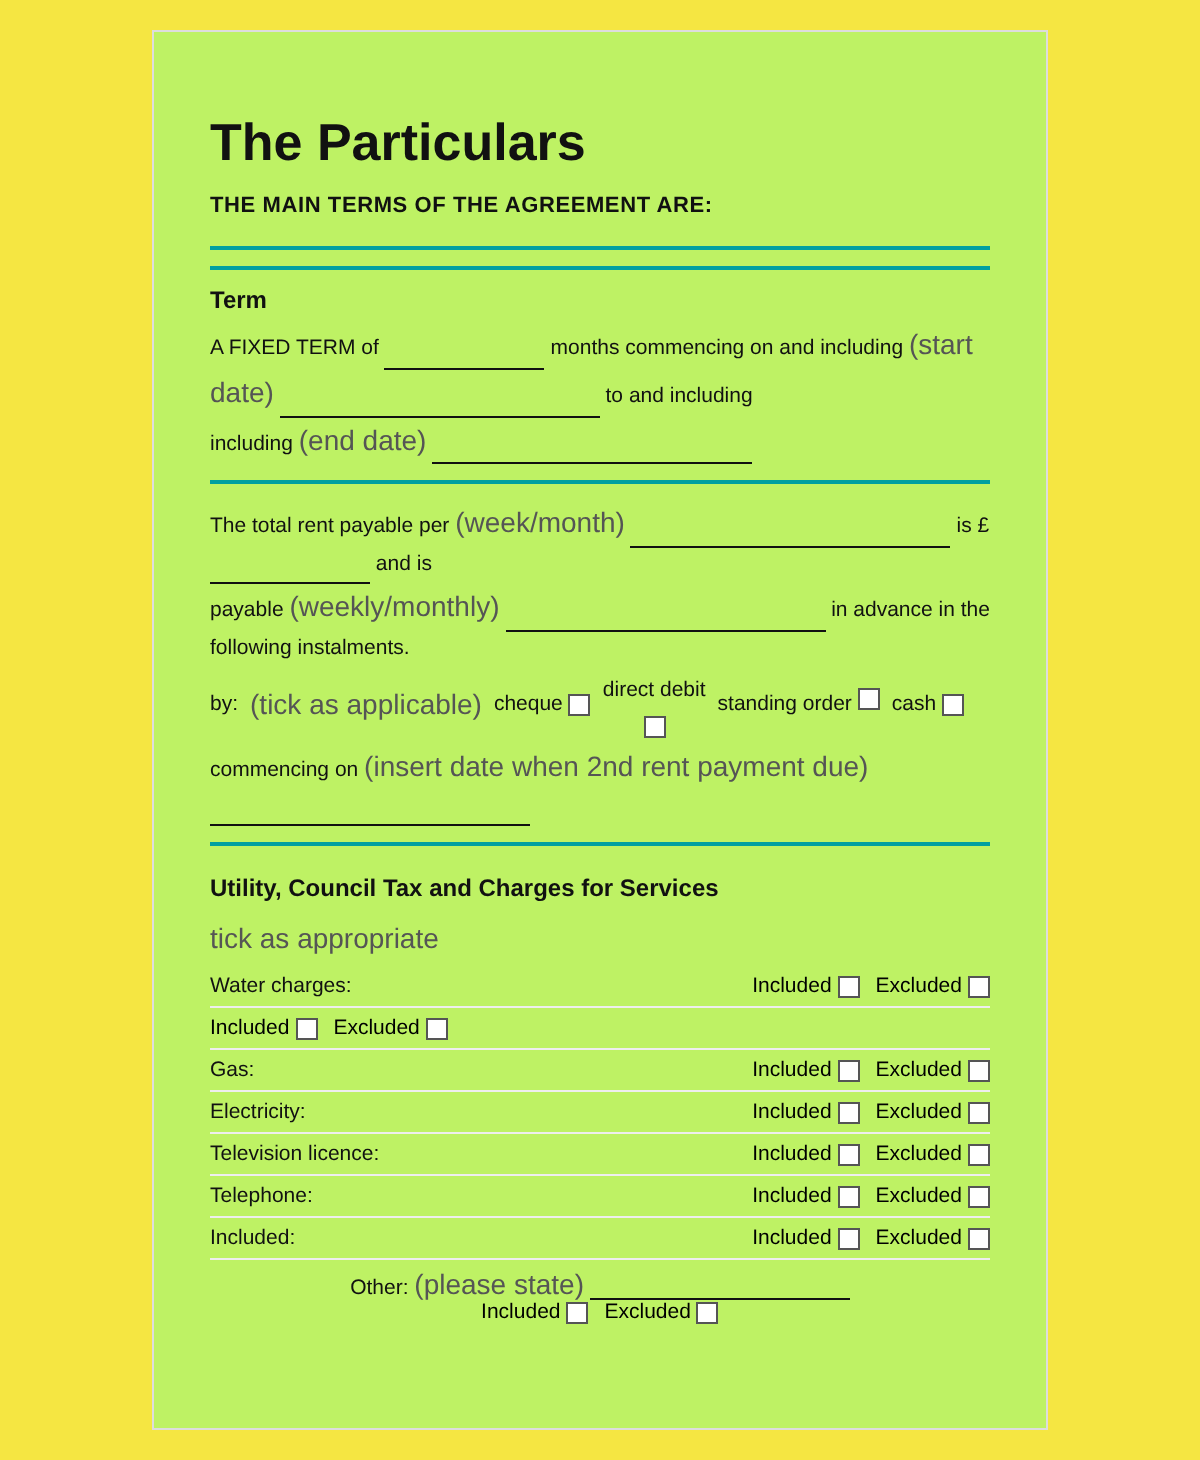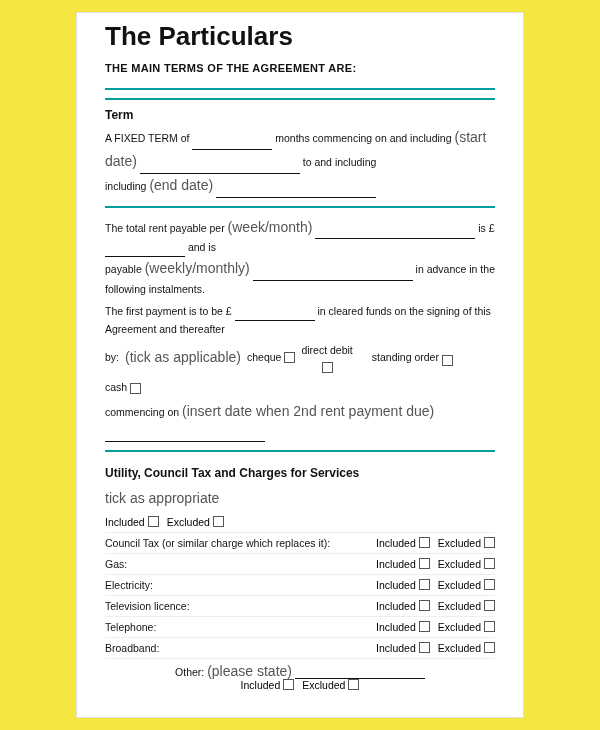--- a/index.html
+++ b/index.html
@@ -5,24 +5,24 @@
     * { box-sizing: border-box; margin: 0; padding: 0; }
     body {
       background: #f5e642;
       display: flex;
       justify-content: center;
       align-items: center;
       min-height: 100vh;
       font-family: Arial, sans-serif;
     }
     .page {
-      background: #ffffff;
+      background: #bef264;
       width: 448px;
       min-height: 700px;
-      padding: 8px 28px 20px 28px;
+      padding: 40px 28px 20px 28px;
       border: 1px solid #ddd;
       position: relative;
     }
     .main-title {
       font-size: 26px;
       font-weight: bold;
       color: #111;
       margin-bottom: 10px;
     }
     .subtitle {
@@ -187,39 +187,34 @@
       <span>and is</span>
     </div>
 
     <div class="body-text">
       <span>payable</span>
       <span class="small-label"> (weekly/monthly)</span>
       <span class="underline-field-long"></span>
       <span>in advance in the following instalments.</span>
     </div>
 
-    <div class="body-text" style="margin-top:4px;">
-      <span>The first payment is to be £</span>
-      <span class="underline-field"></span>
-      <span>in cleared funds on the signing of this Agreement and thereafter</span>
-    </div>
 
 
     <div class="body-text" style="display:flex; align-items:center; gap:6px; flex-wrap:wrap; margin-top:3px;">
       <span>by:</span>
       <span class="small-label">(tick as applicable)</span>
       <span style="display:flex; align-items:center; gap:3px;text-align:right;">
         <span>cheque</span>
         <span class="cb"></span>
       </span>
       <span style="display:flex; align-items:center; gap:3px;flex-direction:column;">
         <span>direct debit</span>
         <span class="cb"></span>
       </span>
-      <span style="display:flex; align-items:flex-end; gap:3px;margin-left:13px;">
+      <span style="display:flex; align-items:flex-start; gap:3px;">
         <span>standing order</span>
         <span class="cb"></span>
       </span>
       <span style="display:flex; align-items:center; gap:3px;">
         <span>cash</span>
         <span class="cb"></span>
       </span>
     </div>
 
     <div class="body-text" style="margin-top:3px;">
@@ -233,34 +228,34 @@
 
   <div class="section">
     <div class="section-header-row">
       <span class="section-title">Utility, Council Tax and Charges for Services</span>
       <span class="small-label tick-as">tick as appropriate</span>
     </div>
 
     <div class="utility-table">
 
       <div class="utility-row">
-        <div class="utility-options">
-          <div class="utility-option">
-            <span>Included</span>
-            <span class="cb"></span>
-          </div>
-          <div class="utility-option">
-            <span>Excluded</span>
-            <span class="cb"></span>
-          </div>
-        </div>
-      </div>
-
-      <div class="utility-row">
-        <span class="utility-label">Council Tax (or similar charge which replaces it):</span>
+        <span class="utility-label">Water charges:</span>
+        <div class="utility-options">
+          <div class="utility-option">
+            <span>Included</span>
+            <span class="cb"></span>
+          </div>
+          <div class="utility-option">
+            <span>Excluded</span>
+            <span class="cb"></span>
+          </div>
+        </div>
+      </div>
+
+      <div class="utility-row">
         <div class="utility-options">
           <div class="utility-option">
             <span>Included</span>
             <span class="cb"></span>
           </div>
           <div class="utility-option">
             <span>Excluded</span>
             <span class="cb"></span>
           </div>
         </div>
@@ -316,21 +311,21 @@
             <span class="cb"></span>
           </div>
           <div class="utility-option">
             <span>Excluded</span>
             <span class="cb"></span>
           </div>
         </div>
       </div>
 
       <div class="utility-row">
-        <span class="utility-label">Broadband:</span>
+        <span class="utility-label">Included:</span>
         <div class="utility-options">
           <div class="utility-option">
             <span>Included</span>
             <span class="cb"></span>
           </div>
           <div class="utility-option">
             <span>Excluded</span>
             <span class="cb"></span>
           </div>
         </div>

